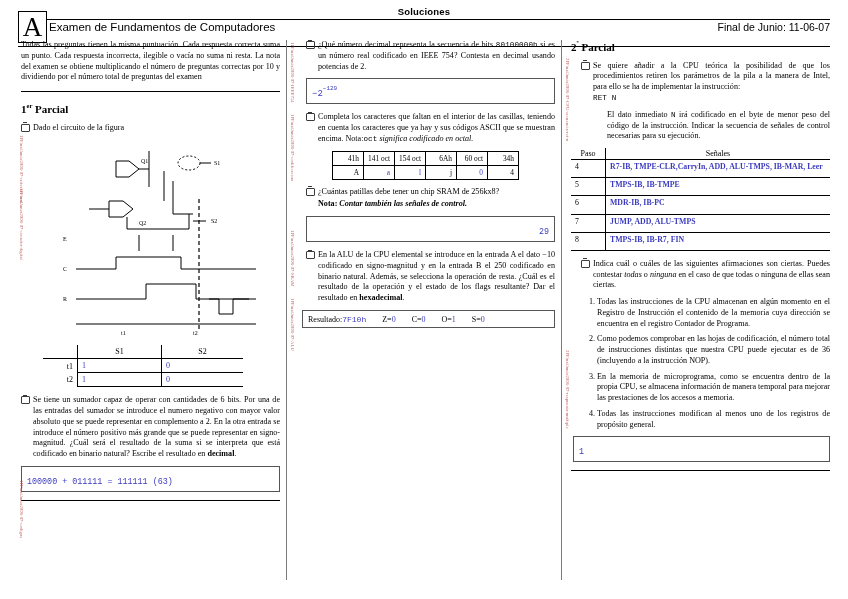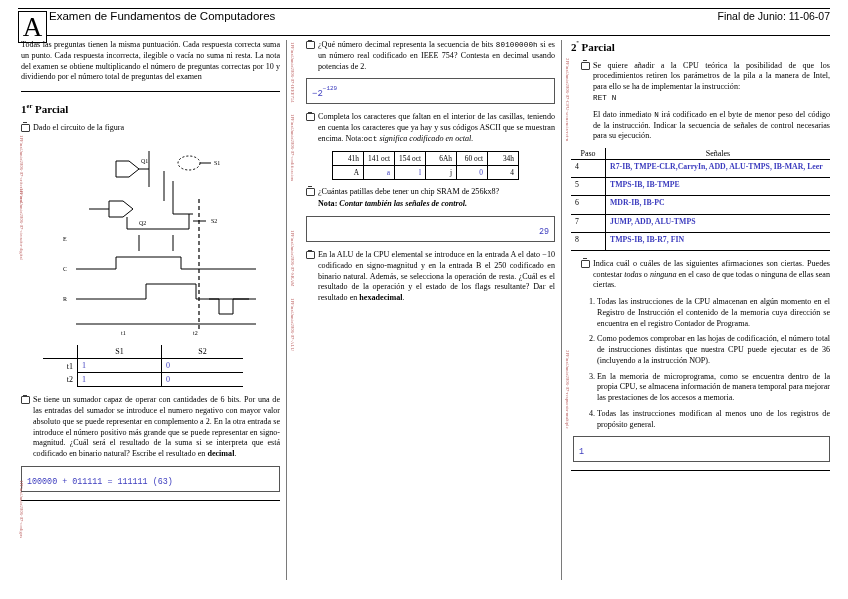--- a/index.html
+++ b/index.html
@@ -69,20 +69,21 @@
   
   .figure{margin:2px 0 6px 0;position:relative;height:200px;}
   .qtext{font-size:8.1px;line-height:1.33;margin:0 0 2px 0;}
 </style>
 </head>
 <body>
 
 <div class="page">
 
   <div class="header">
+    <div class="sol-title">Soluciones</div>
     <div class="hrule"></div>
     <div class="hdrrow">
       <div class="exam-title">Examen de Fundamentos de Computadores</div>
       <div class="exam-date">Final de Junio: 11-06-07</div>
     </div>
     <div class="hrule2"></div>
   </div>
   <div class="gradebox">A</div>
 
   <div class="cols">
@@ -234,20 +235,29 @@
 
       <div class="ansbox" style="margin-left:10px;text-align:right;">
         <span class="ansblue">29</span>
       </div>
 
       <p class="txt hanging" style="margin-left:10px;">
         <span class="bullet"></span>
         <span>En la ALU de la CPU elemental se introduce en la entrada A el dato −10 codificado en signo-magnitud y en la entrada B el 250 codificado en binario natural. Además, se selecciona la operación de resta. ¿Cuál es el resultado de la operación y el estado de los flags resultante? Dar el resultado en </span><span class="bold">hexadecimal</span>.
       </p>
 
+      <div class="ansbox" style="margin-left:6px;padding-top:4px;">
+        <div class="flagline">
+          <span class="reslbl"><span>Resultado:</span><span class="ansblue" style="font-size:8px;">7F10h</span></span>
+          <span><span>Z=</span><b>0</b></span>
+          <span><span>C=</span><b>0</b></span>
+          <span><span>O=</span><b>1</b></span>
+          <span><span>S=</span><b>0</b></span>
+        </div>
+      </div>
     </div>
 
     <div class="coldiv">
         <i></i>
       </div>
 
     <div class="col">
       <div class="rtag" style="left:2px;top:18px;">2PFinalJunio2006-07-CPU-secuencia-ret-n</div>
       <div class="rtag" style="left:2px;top:310px;">2PFinalJunio2006-07-respuesta-multiple</div>
 
@@ -255,21 +265,21 @@
         <span>2</span><sup>º</sup>
         <span>Parcial</span>
       </div>
 
       <p class="txt hanging" style="margin-left:10px;margin-bottom:1px;">
         <span class="bullet"></span>
         <span>Se quiere añadir a la CPU teórica la posibilidad de que los procedimientos retiren los parámetros de la pila a la manera de Intel, para ello se ha de implementar la instrucción:</span>
       </p>
       <p class="mono" style="margin:0 0 8px 22px;">RET N</p>
 
-      <p class="txt" style="margin-left:22px;">
+      <p class="txt" style="margin-left:36px;">
         <span>El dato inmediato </span><span class="mono">N</span><span> irá codificado en el byte de menor peso del código de la instrucción. Indicar la secuencia de señales de control necesarias para su ejecución.</span>
       </p>
 
       <table class="steps">
         <tbody>
             <tr>
           <th>Paso</th>
           <th class="sep">Señales</th>
         </tr>
         <tr>

